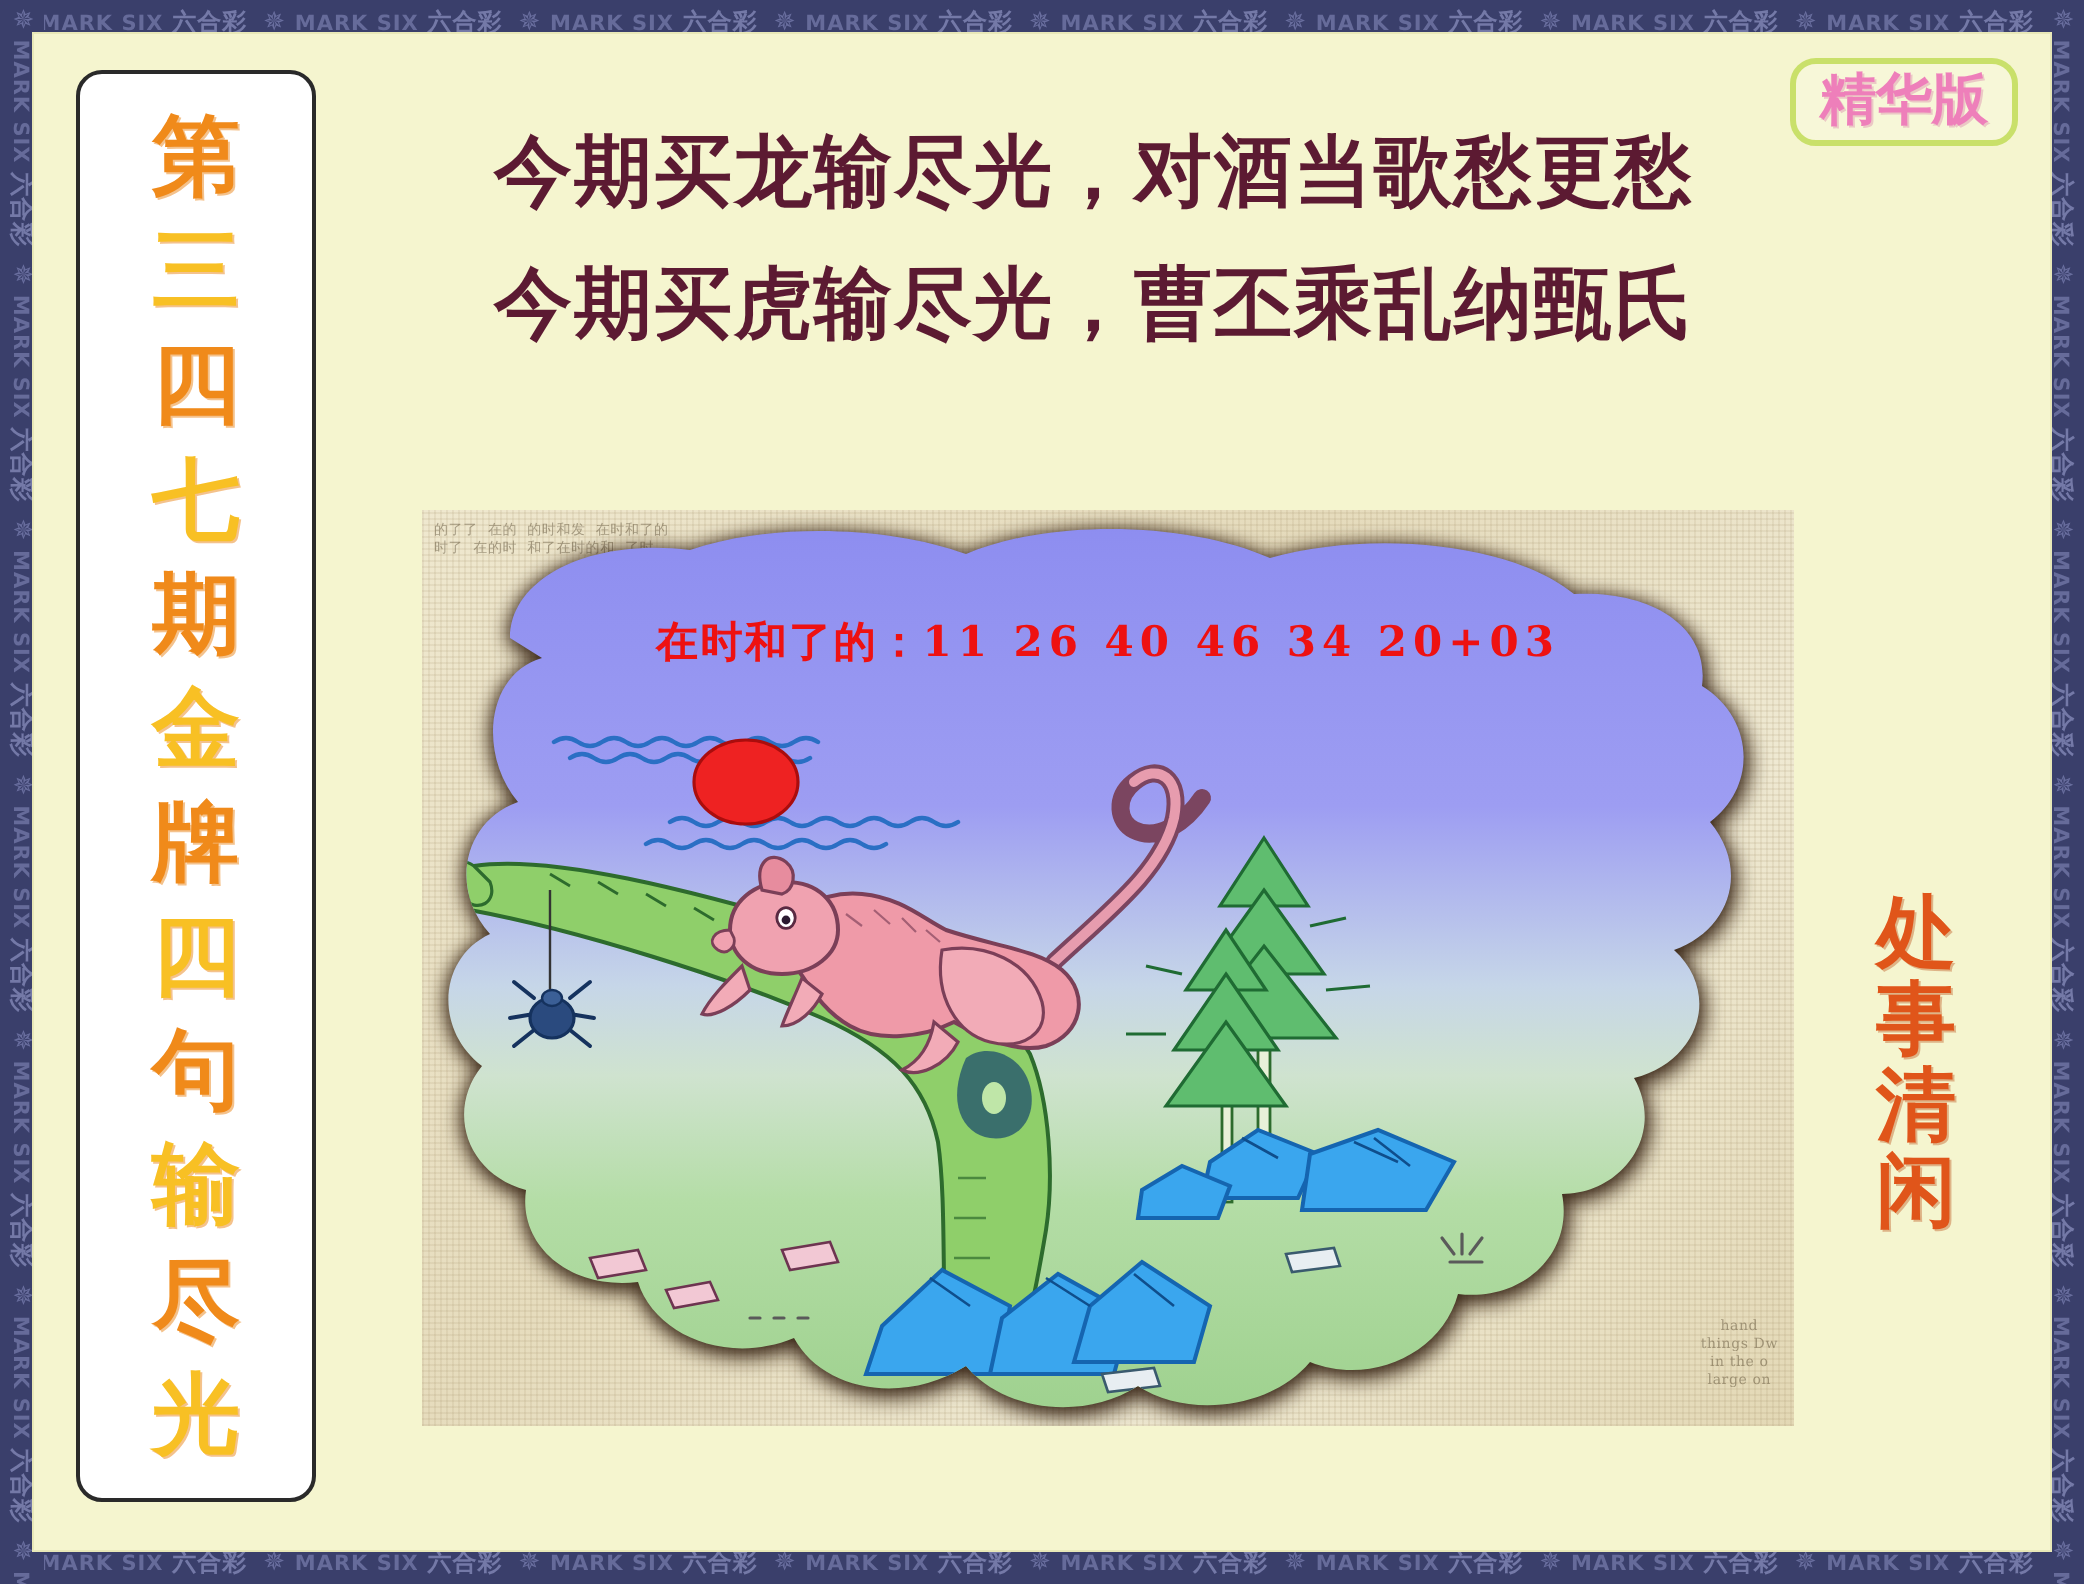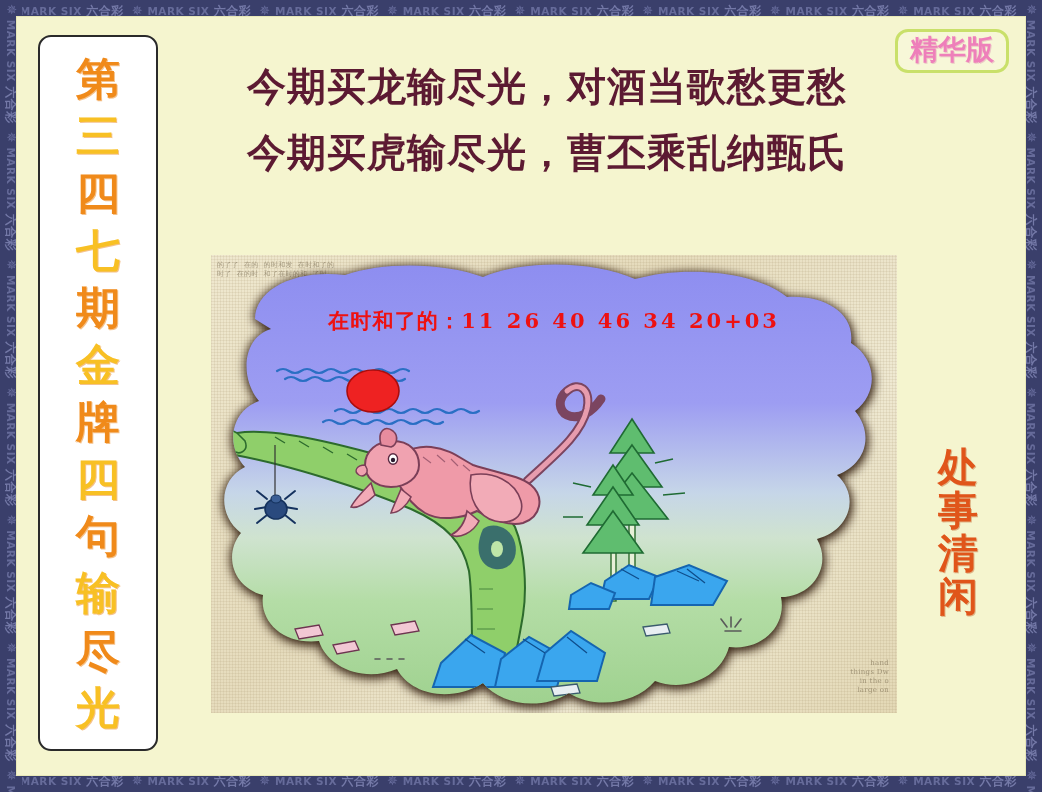--- a/index.html
+++ b/index.html
@@ -158,21 +158,21 @@
   .paper-text {
     position: absolute;
     font-family: "DejaVu Serif", "Liberation Serif", serif;
     font-size: 7px;
     color: rgba(70,55,30,.42);
     line-height: 9px;
     white-space: pre;
     letter-spacing: .3px;
   }
   #paper-text-tl { left: 6px;  top: 6px;  }
-  #paper-text-br { right: 8px; bottom: 18px; text-align: right; }
+  #paper-text-br { right: 8px; bottom: 18px; text-align: center; }
 
   
   #scene-wrap {
     position: absolute;
     left: 4px; top: 4px;
     width: 678px; height: 450px;
     filter: drop-shadow(2px 3px 5px rgba(45,25,10,.85))
             drop-shadow(-2px 0 4px rgba(45,25,10,.6));
   }
   #scene {

